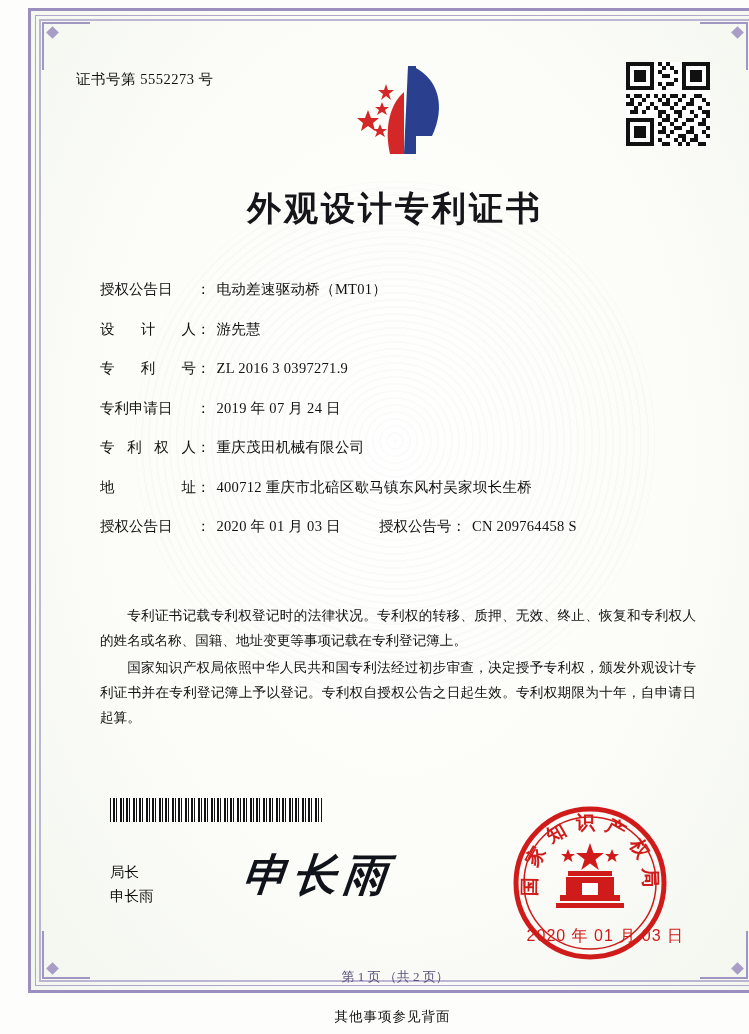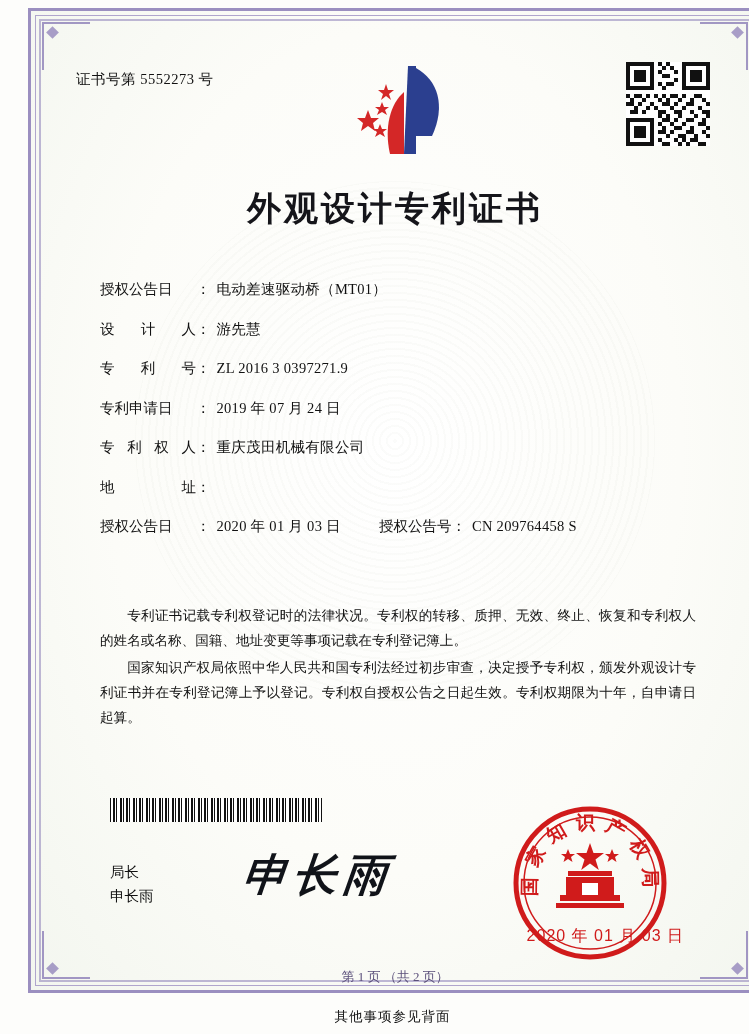--- a/index.html
+++ b/index.html
@@ -446,20 +446,21 @@
           <span class="field-colon">：</span>
           <span class="field-value">重庆茂田机械有限公司</span>
         </div>
 
         <div class="field-row">
           <span class="field-label spread">
             <span>地</span>
             <span>址</span>
           </span>
           <span class="field-colon">：</span>
+          <span class="field-value">400712 重庆市北碚区歇马镇东风村吴家坝长生桥</span>
         </div>
 
         <div class="field-row dual">
           <span class="field-label">授权公告日</span>
           <span class="field-colon">：</span>
           <span class="field-value">2020 年 01 月 03 日</span>
           <span class="sub-label">授权公告号</span>
           <span class="field-colon">：</span>
           <span class="field-value">CN 209764458 S</span>
         </div>

